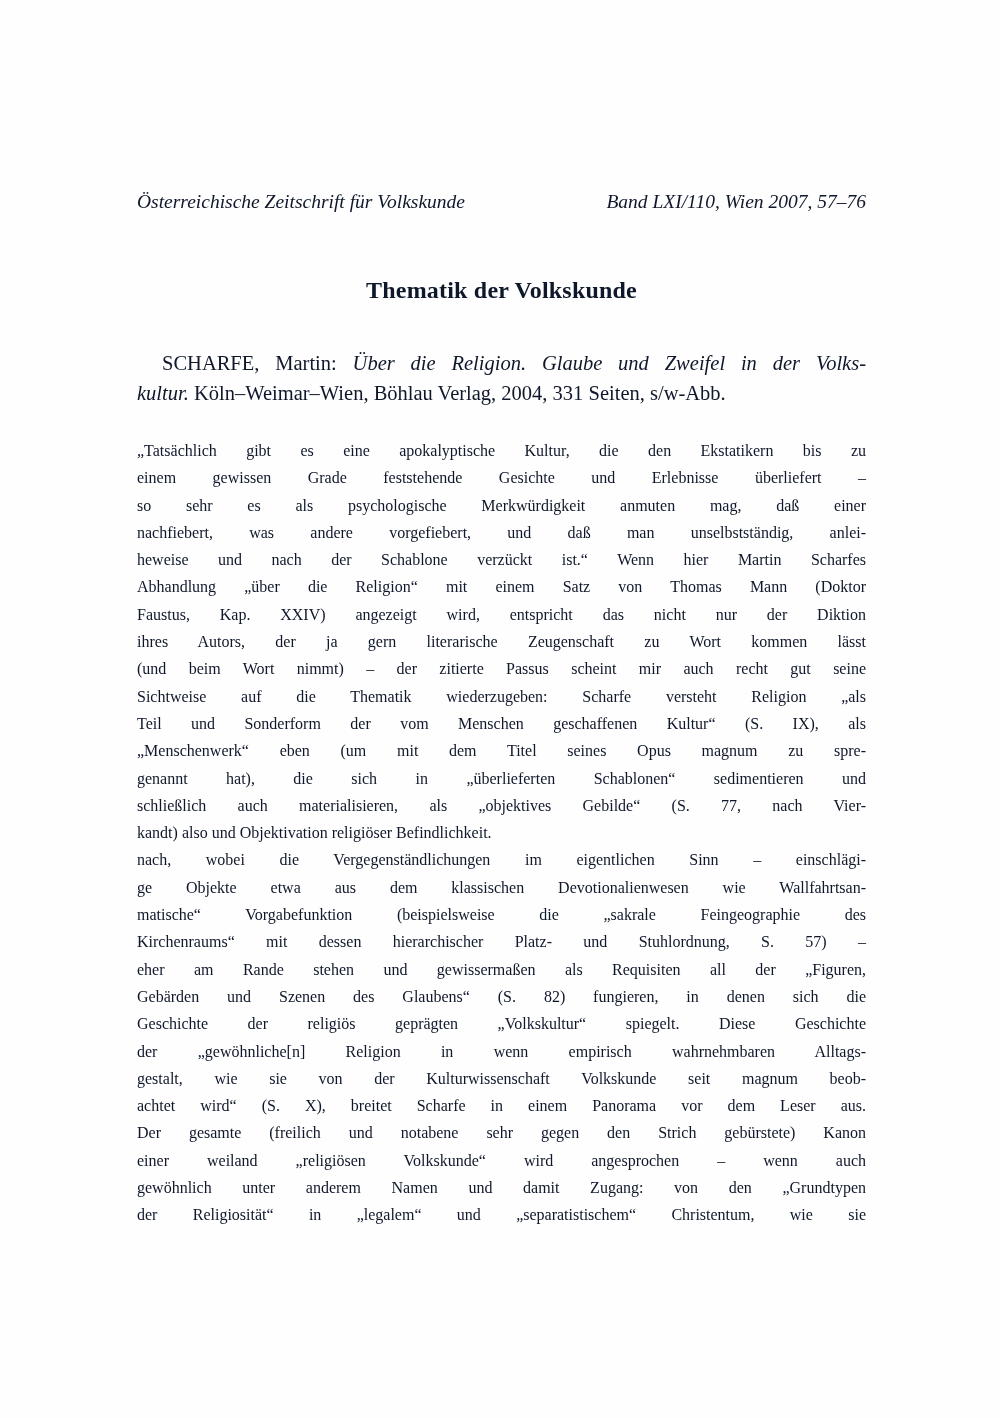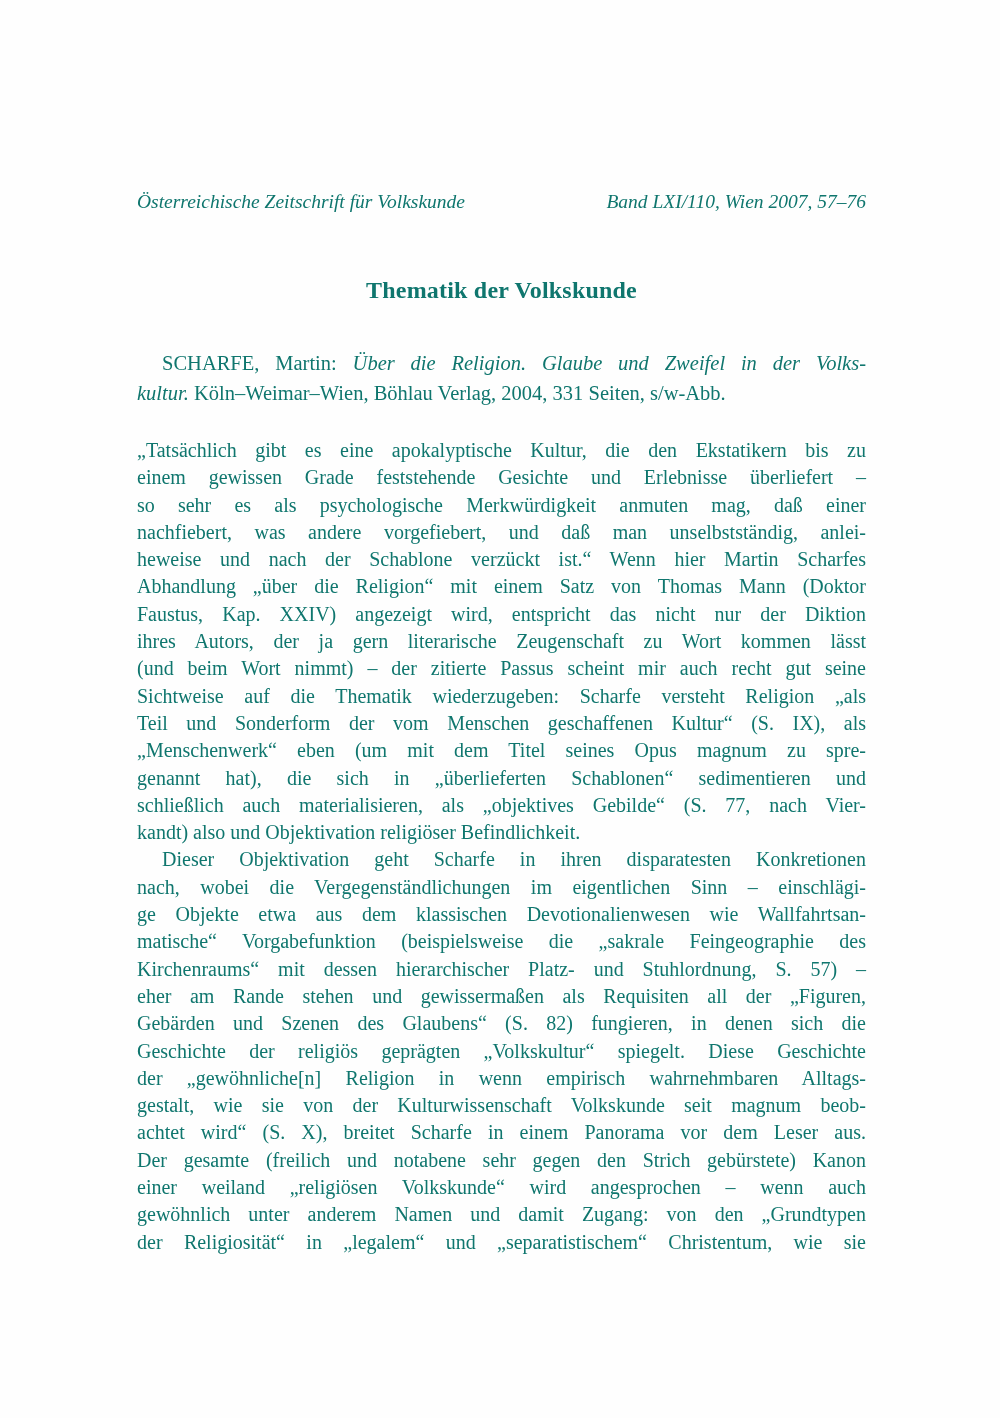--- a/index.html
+++ b/index.html
@@ -6,21 +6,21 @@
     margin: 0;
     padding: 0;
     background: #ffffff;
   }
   .page {
     position: relative;
     width: 1000px;
     height: 1418px;
     background: #fefefe;
     font-family: "Liberation Serif", "DejaVu Serif", serif;
-    color: #0f766e;
+    color: #0f172a;
     overflow: hidden;
   }
   .content {
     position: absolute;
     left: 137px;
     top: 0;
     width: 729px;
   }
   .header-row {
     margin-top: 190px;
@@ -40,21 +40,21 @@
     letter-spacing: 0.2px;
     line-height: 28px;
   }
   .citation {
     margin-top: 44px;
     font-size: 20.5px;
     line-height: 30px;
   }
   .body-text {
     margin-top: 29px;
-    font-size: 20px;
+    font-size: 16px;
     line-height: 27.3px;
   }
   .line {
     text-align: justify;
     text-align-last: justify;
   }
   .line.last {
     text-align-last: left;
   }
   .line.indent {
@@ -95,21 +95,20 @@
           <div class="line">ihres Autors, der ja gern literarische Zeugenschaft zu Wort kommen lässt</div>
           <div class="line">(und beim Wort nimmt) – der zitierte Passus scheint mir auch recht gut seine</div>
           <div class="line">Sichtweise auf die Thematik wiederzugeben: Scharfe versteht Religion „als</div>
           <div class="line">Teil und Sonderform der vom Menschen geschaffenen Kultur“ (S. IX), als</div>
           <div class="line">„Menschenwerk“ eben (um mit dem Titel seines Opus magnum zu spre-</div>
           <div class="line">genannt hat), die sich in „überlieferten Schablonen“ sedimentieren und</div>
           <div class="line">schließlich auch materialisieren, als „objektives Gebilde“ (S. 77, nach Vier-</div>
           <div class="line last">kandt) also und Objektivation religiöser Befindlichkeit.</div>
         </div>
         <div class="paragraph">
-          <div class="line indent">Dieser Objektivation geht Scharfe in ihren disparatesten Konkretionen</div>
           <div class="line">nach, wobei die Vergegenständlichungen im eigentlichen Sinn – einschlägi-</div>
           <div class="line">ge Objekte etwa aus dem klassischen Devotionalienwesen wie Wallfahrtsan-</div>
           <div class="line">matische“ Vorgabefunktion (beispielsweise die „sakrale Feingeographie des</div>
           <div class="line">Kirchenraums“ mit dessen hierarchischer Platz- und Stuhlordnung, S. 57) –</div>
           <div class="line">eher am Rande stehen und gewissermaßen als Requisiten all der „Figuren,</div>
           <div class="line">Gebärden und Szenen des Glaubens“ (S. 82) fungieren, in denen sich die</div>
           <div class="line">Geschichte der religiös geprägten „Volkskultur“ spiegelt. Diese Geschichte</div>
           <div class="line">der „gewöhnliche[n] Religion in wenn empirisch wahrnehmbaren Alltags-</div>
           <div class="line">gestalt, wie sie von der Kulturwissenschaft Volkskunde seit magnum beob-</div>
           <div class="line">achtet wird“ (S. X), breitet Scharfe in einem Panorama vor dem Leser aus.</div>

